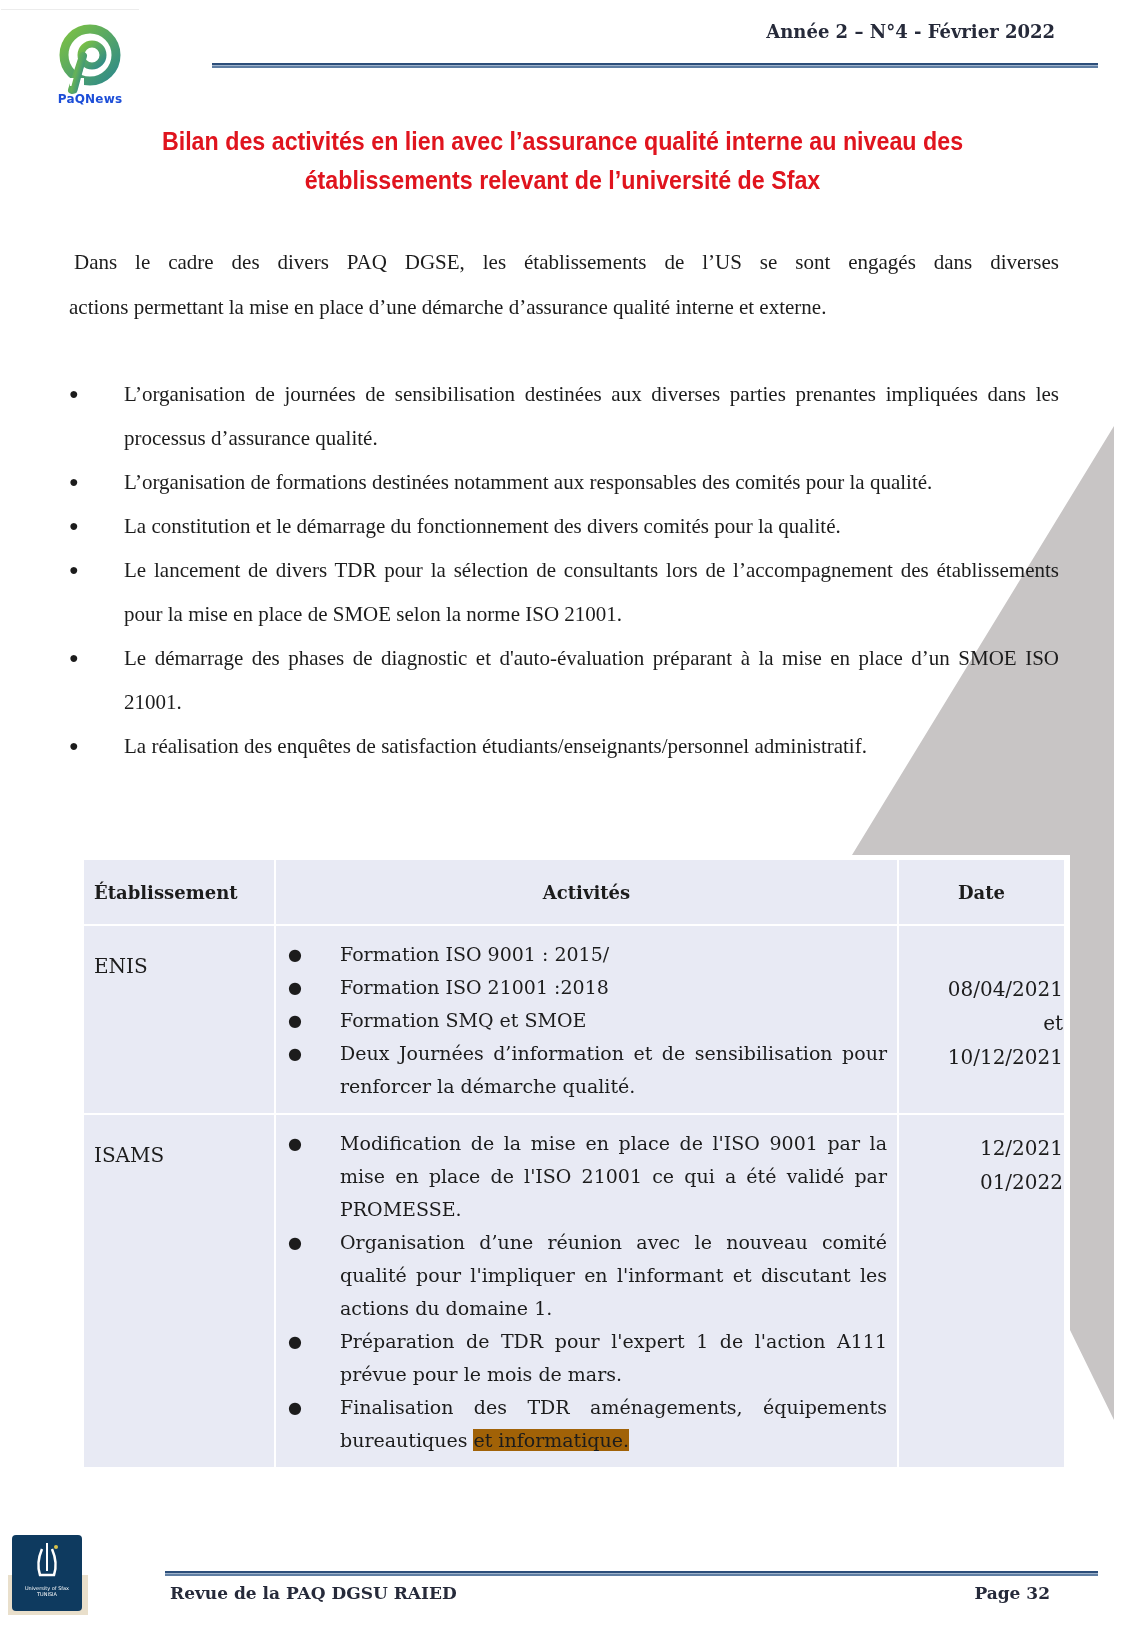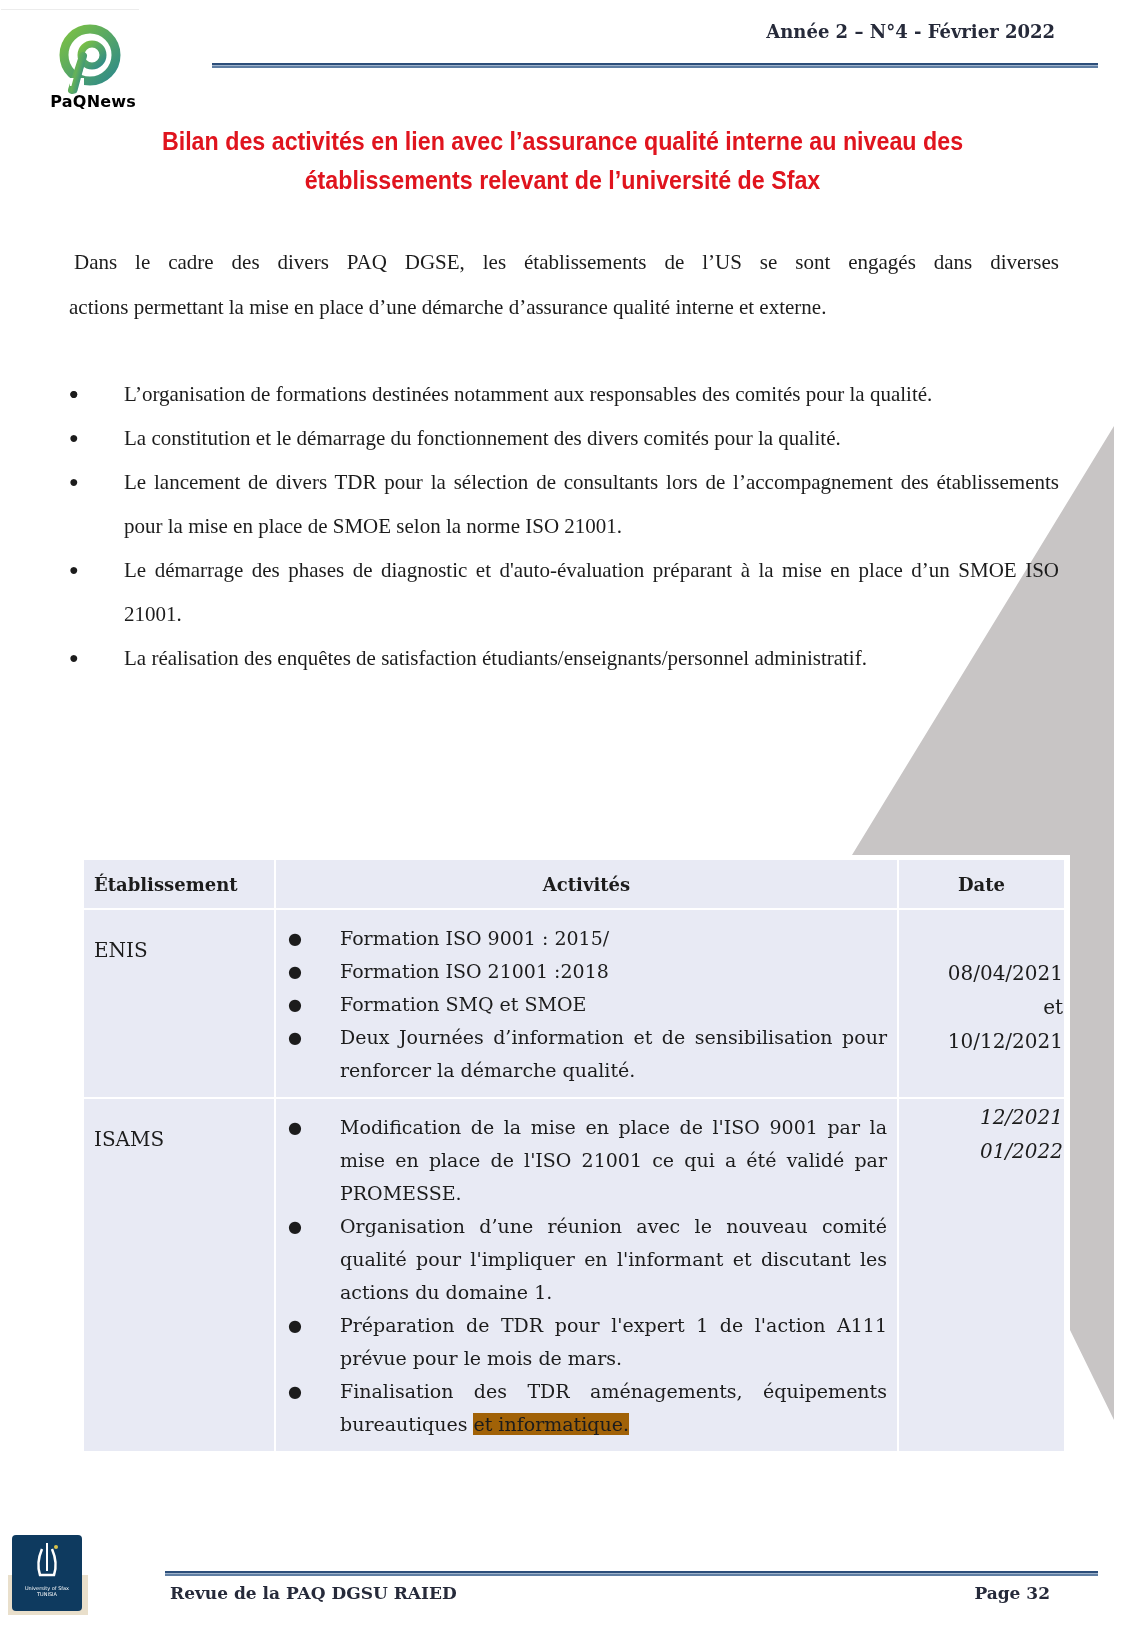--- a/index.html
+++ b/index.html
@@ -3,21 +3,21 @@
 <meta charset="utf-8">
 <style>
   html, body { margin: 0; padding: 0; background: #ffffff; }
   body { width: 1125px; height: 1625px; position: relative; overflow: hidden; font-family: "DejaVu Serif", serif; color: #1a1a1a; }
 
   .bg-shape { position: absolute; left: 0; top: 0; width: 1125px; height: 1625px; pointer-events: none; }
 
   .top-rule { position: absolute; left: 1px; top: 9px; width: 138px; height: 1px; background: #ececec; }
 
   .logo { position: absolute; left: 50px; top: 20px; width: 80px; height: 90px; }
-  .logo-text { position: absolute; left: 44px; top: 92px; width: 92px; text-align: right; font-family: "DejaVu Sans", sans-serif; font-weight: bold; font-size: 16px; color: #000000; letter-spacing: 0.2px; }
+  .logo-text { position: absolute; left: 44px; top: 92px; width: 92px; text-align: center; font-family: "DejaVu Sans", sans-serif; font-weight: bold; font-size: 12px; color: #1d4ed8; letter-spacing: 0.2px; }
 
   .issue { position: absolute; right: 70px; top: 21px; font-family: "DejaVu Serif", serif; font-weight: bold; font-size: 18px; color: #262a3a; }
   .double-rule { position: absolute; height: 5px; border-top: 2px solid #2c4e7a; border-bottom: 2px solid #5f7ea3; background: #9fb3cb; box-sizing: border-box; }
   .rule-top { left: 212px; top: 63px; width: 886px; }
   .rule-bottom { left: 165px; top: 1571px; width: 933px; }
 
   .title { position: absolute; left: 60px; top: 122px; width: 1005px; text-align: center; font-family: "Liberation Sans Narrow", "Liberation Sans", sans-serif; font-weight: bold; font-size: 25px; line-height: 39px; color: #e0141e; transform: scaleX(0.93); transform-origin: center top; }
 
   .body-text { position: absolute; left: 69px; width: 990px; font-family: "Liberation Serif", serif; font-size: 21px; color: #1c1c1c; }
   .para { line-height: 45px; }
@@ -25,21 +25,21 @@
   .p1 .l1 { padding-left: 5px; display: block; text-align: justify; text-align-last: justify; width: 985px; }
   .p1 .l2 { display: block; }
   .p1 .l3 { padding-left: 5px; display: block; }
 
   .bullets { position: absolute; left: 69px; top: 372px; width: 990px; margin: 0; padding: 0; list-style: none; font-family: "Liberation Serif", serif; font-size: 21px; line-height: 44px; color: #1c1c1c; }
   .bullets li { position: relative; padding-left: 55px; text-align: justify; }
   .bullets li .dot { position: absolute; left: 0; top: 0; font-size: 16px; }
 
   .table { position: absolute; left: 82px; top: 858px; width: 984px; border-collapse: separate; border-spacing: 2px; background: #ffffff; }
   .table td, .table th { background: #e8eaf4; vertical-align: top; font-family: "Liberation Serif", serif; font-size: 21px; color: #1c1c1c; }
-  .table th { font-family: "DejaVu Serif", serif; font-weight: bold; font-size: 18px; height: 48px; vertical-align: middle; padding: 0; }
+  .table th { font-family: "DejaVu Serif", serif; font-weight: bold; font-size: 18px; height: 64px; vertical-align: middle; padding: 0; }
   .th-etab { width: 180px; text-align: left; padding-left: 10px !important; }
   .th-act { text-align: center; }
   .th-date { width: 165px; text-align: center; }
   .td-etab { padding: 28px 10px; font-size: 20px !important; font-family: "DejaVu Serif", serif !important; }
   .td-date { text-align: right; font-family: "DejaVu Serif", serif !important; font-size: 20px !important; line-height: 34px; }
   .td-act { padding: 12px 10px 10px 12px; }
   .act-list { margin: 0; padding: 0; list-style: none; font-family: "DejaVu Serif", serif; font-size: 19px; line-height: 33px; }
   .act-list li { position: relative; padding-left: 52px; text-align: justify; }
   .act-list li .dot { position: absolute; left: 0; top: 0; font-size: 16px; }
   .hl { background: #a16207; }
@@ -83,21 +83,21 @@
   <div>Bilan des activités en lien avec l’assurance qualité interne au niveau des</div>
   <div>établissements relevant de l’université de Sfax</div>
 </div>
 
 <div class="body-text para p1">
   <span class="l1">Dans le cadre des divers PAQ DGSE, les établissements de l’US se sont engagés dans diverses</span>
   <span class="l2">actions permettant la mise en place d’une démarche d’assurance qualité interne et externe.</span>
 </div>
 
 <ul class="bullets">
-  <li><span class="dot">●</span></li>
+  <li><span class="dot">●</span><span>L’organisation de journées de sensibilisation destinées aux diverses parties prenantes impliquées dans les processus d’assurance qualité.</span></li>
   <li><span class="dot">●</span><span>L’organisation de formations destinées notamment aux responsables des comités pour la qualité.</span></li>
   <li><span class="dot">●</span><span>La constitution et le démarrage du fonctionnement des divers comités pour la qualité.</span></li>
   <li><span class="dot">●</span><span>Le lancement de divers TDR pour la sélection de consultants lors de l’accompagnement des établissements pour la mise en place de SMOE selon la norme ISO 21001.</span></li>
   <li><span class="dot">●</span><span>Le démarrage des phases de diagnostic et d'auto-évaluation préparant à la mise en place d’un SMOE ISO 21001.</span></li>
   <li><span class="dot">●</span><span>La réalisation des enquêtes de satisfaction étudiants/enseignants/personnel administratif.</span></li>
 </ul>
 
 <table class="table">
   <thead>
     <tr>
@@ -126,21 +126,21 @@
     <tr>
       <td class="td-etab">ISAMS</td>
       <td class="td-act">
         <ul class="act-list">
           <li><span class="dot">●</span><span>Modification de la mise en place de l'ISO 9001 par la mise en place de l'ISO 21001 ce qui a été validé par PROMESSE.</span></li>
           <li><span class="dot">●</span><span>Organisation d’une réunion avec le nouveau comité qualité pour l'impliquer en l'informant et discutant les actions du domaine 1.</span></li>
           <li><span class="dot">●</span><span>Préparation de TDR pour l'expert 1 de l'action A111 prévue pour le mois de mars.</span></li>
           <li><span class="dot">●</span><span>Finalisation des TDR aménagements, équipements bureautiques </span><span class="hl">et informatique.</span></li>
         </ul>
       </td>
-      <td class="td-date" style="padding-top: 1px; font-style: italic;">
+      <td class="td-date" style="padding-top: 16px;">
         <div>12/2021</div>
         <div>01/2022</div>
       </td>
     </tr>
   </tbody>
 </table>
 
 <div class="uni-logo">
   <div class="back"></div>
   <div class="front">

